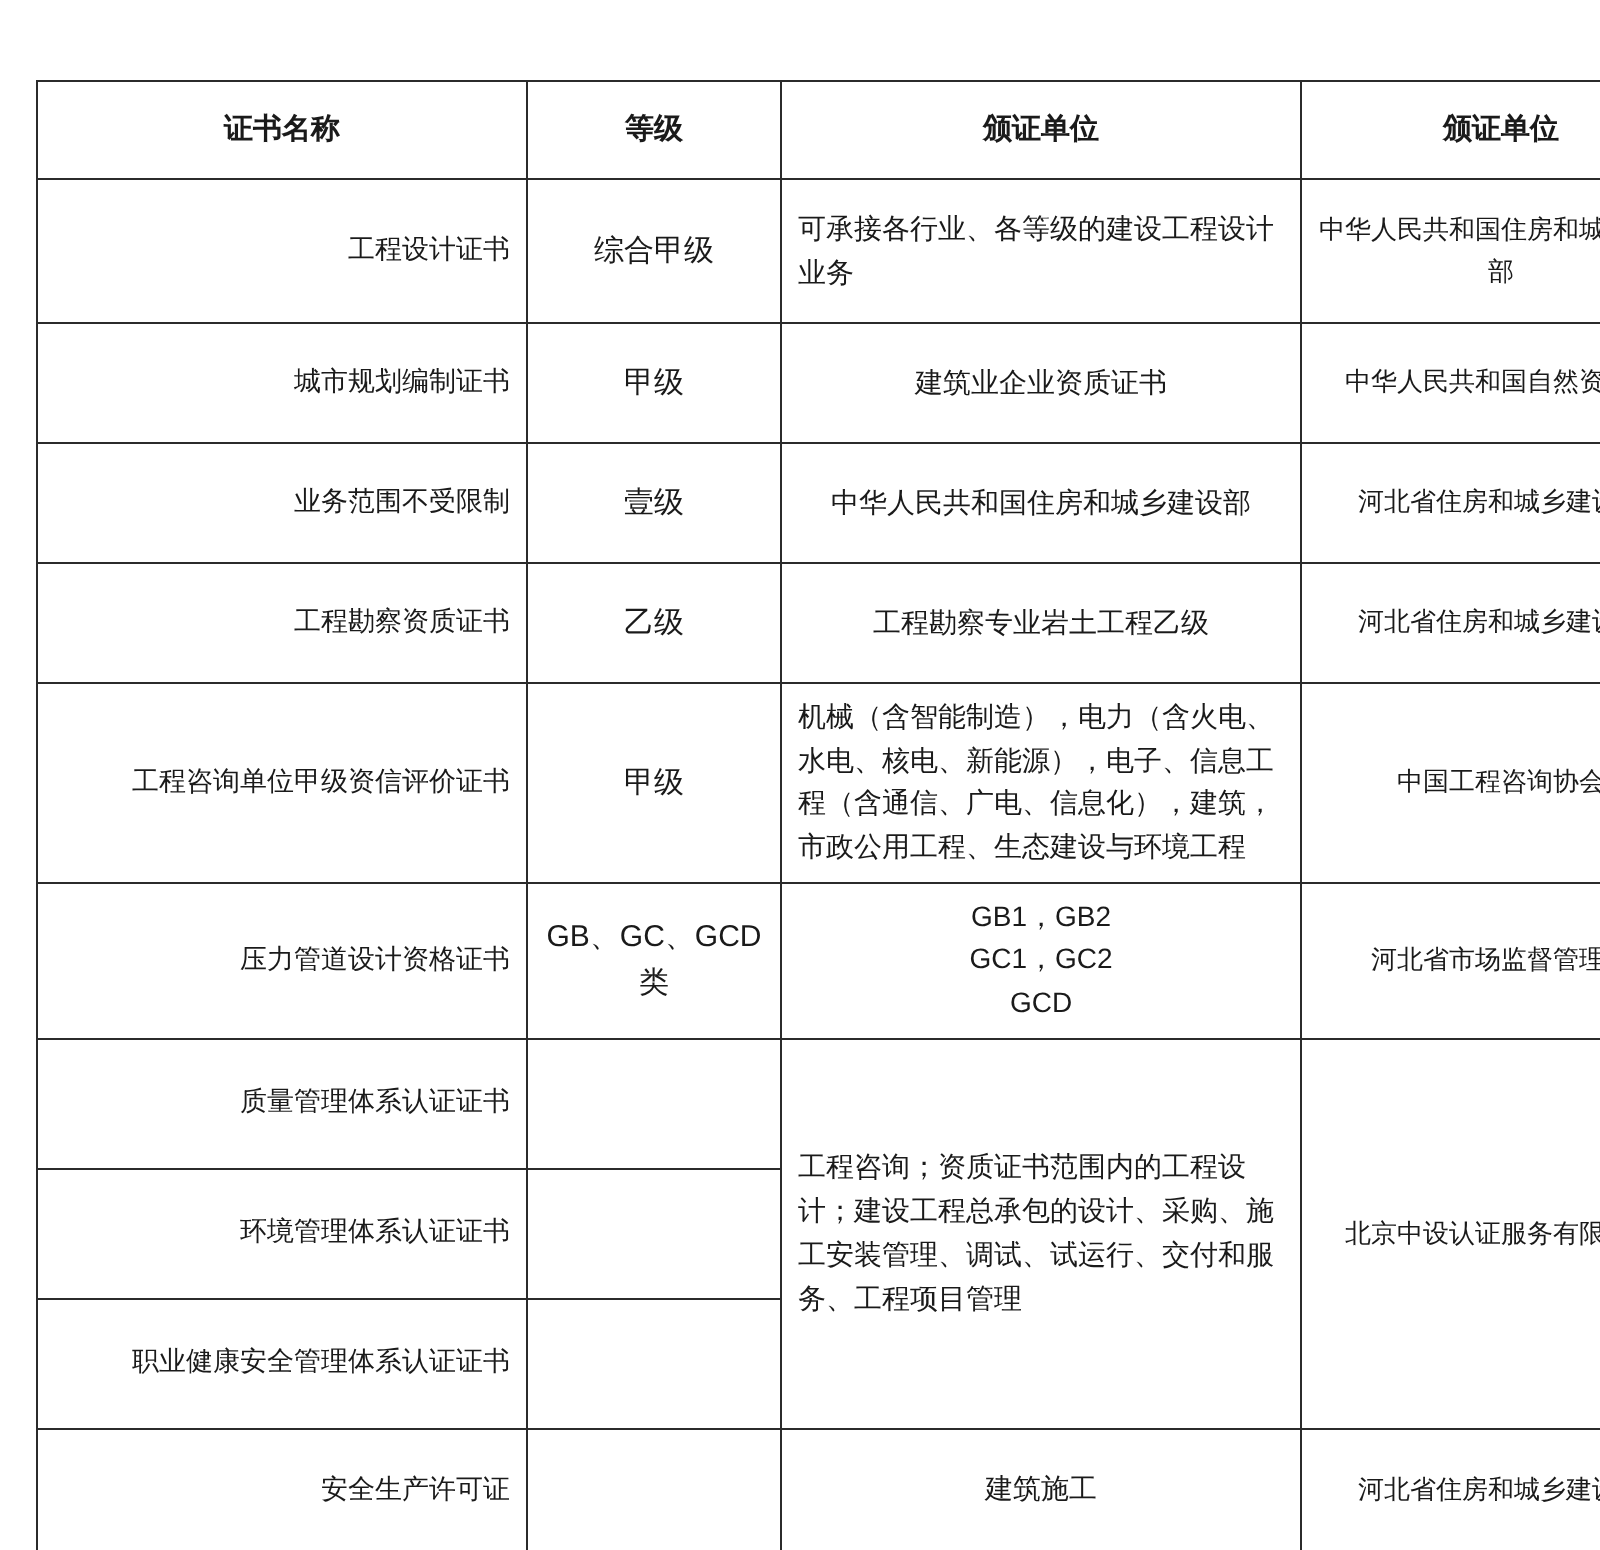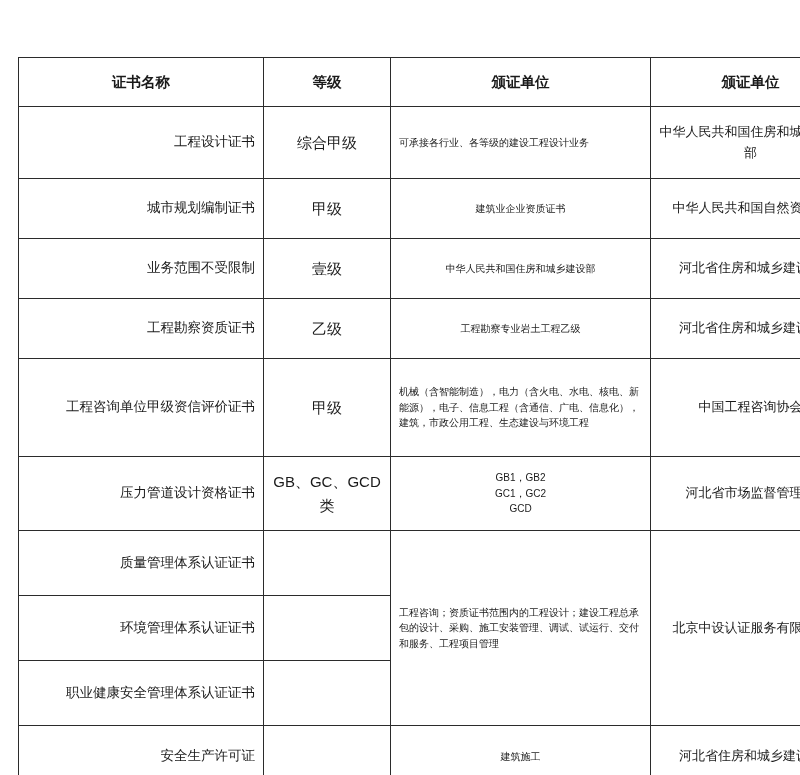--- a/index.html
+++ b/index.html
@@ -11,21 +11,21 @@
     width: 800px;
     height: 775px;
     font-family: "Liberation Sans", sans-serif;
     color: #1a1a1a;
   }
   .page {
     position: relative;
     width: 683px;
     height: 775px;
     box-sizing: border-box;
-    padding: 57px 18px 0 18px;
+    padding: 40px 18px 0 18px;
   }
   table.cert-table {
     width: 764px;
     border-collapse: collapse;
     table-layout: fixed;
     font-size: 13px;
   }
   table.cert-table td,
   table.cert-table th {
     border: 1px solid #2b2b2b;
@@ -43,21 +43,21 @@
   td.c-name {
     text-align: right;
     font-size: 13.5px;
   }
   td.c-level {
     text-align: center;
     font-size: 15px;
   }
   td.c-scope {
     text-align: left;
-    font-size: 10px;
+    font-size: 14px;
   }
   td.c-scope.center {
     text-align: center;
   }
   td.c-issuer {
     text-align: center;
     font-size: 13px;
   }
   td.blank {
     text-align: center;

